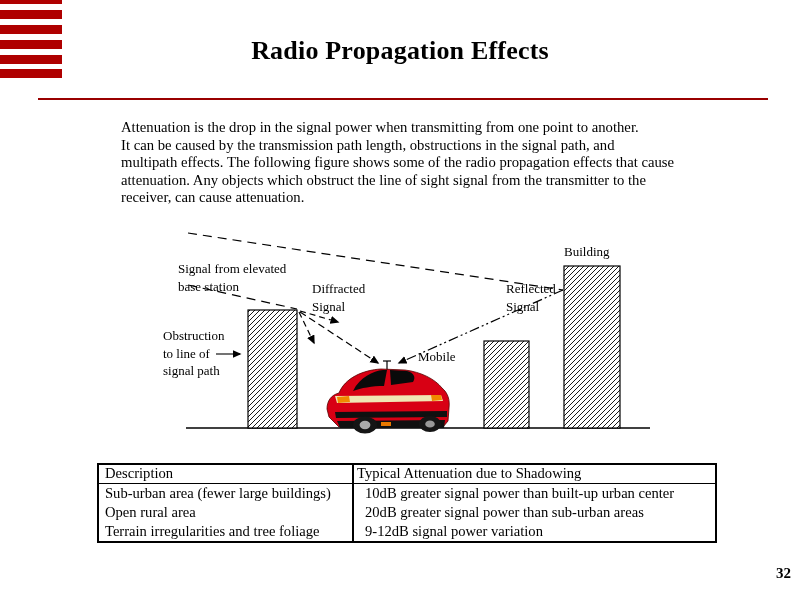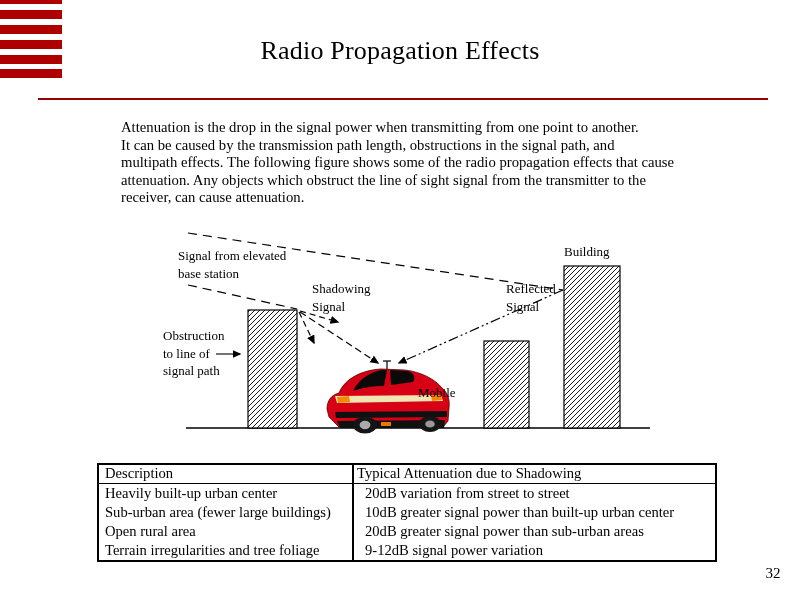--- a/index.html
+++ b/index.html
@@ -14,49 +14,49 @@
     background:linear-gradient(180deg,
       #AF0000 0 4px,  #fff 4px 10px,
       #AF0000 10px 19px, #fff 19px 25px,
       #AF0000 25px 34px, #fff 34px 40px,
       #AF0000 40px 49px, #fff 49px 55px,
       #AF0000 55px 64px, #fff 64px 69px,
       #AF0000 69px 78px);
   }
   .title {
     position:absolute; left:0; right:0; top:36px; text-align:center;
-    font-size:26px; font-weight:normal; letter-spacing:0.2px;
+    font-size:26px; font-weight:bold; letter-spacing:0.2px;
   }
   .rule { position:absolute; left:38px; top:98px; width:730px; height:2px; background:#990000; }
   .intro {
     position:absolute; left:113px; top:119px; font-size:14.7px; line-height:17.5px;
     white-space:pre-line;
     margin-left:8px;
   }
   .dlabel { position:absolute; font-size:13px; line-height:17.5px; white-space:pre-line; }
-  .lbl-base     { left:178px; top:247px; }
+  .lbl-base     { left:178px; top:260px; }
   .lbl-diffr    { left:312px; top:280px; }
   .lbl-refl     { left:474px; top:280px;margin-left:32px; }
   .lbl-building { left:564px; top:243px;text-align:center; }
   .lbl-obstr    { left:163px; top:327px; }
-  .lbl-mobile   { left:418px; top:384px; }
+  .lbl-mobile   { left:418px; top:348px; }
   .diagram-svg { position:absolute; left:0; top:0; width:800px; height:600px; }
   
   table.attn {
     position:absolute; left:97px; top:463px; width:620px;
     border-collapse:collapse; border:2px solid #000; font-size:14.6px;
     table-layout:fixed;
   }
   table.attn td { height:19.4px; vertical-align:middle; padding:0 0 0 6px; white-space:nowrap; overflow:hidden; }
   table.attn td + td { border-left:2px solid #000; padding-left:11px; }
   table.attn col.c1 { width:255px; }
   table.attn thead td { border-bottom:1px solid #000; }
   table.attn thead td + td { padding-left:3px; }
   table.attn thead span { }
-  .pagenum { position:absolute; left:755px; top:565px; width:36px; text-align:center; font-size:15px; }
+  .pagenum { position:absolute; left:755px; top:565px; width:36px; text-align:right; font-size:15px;font-weight:bold; }
 </style>
 </head>
 <body>
 
 <div class="slide">
 
   <div class="logo"></div>
 
   <div class="title">Radio Propagation Effects</div>
   <div class="rule"></div>
@@ -113,21 +113,21 @@
       <rect x="106" y="57" width="9" height="4" fill="#E87800"></rect>
       <ellipse cx="42" cy="60" rx="12" ry="8.6" fill="#151515"></ellipse>
       <ellipse cx="42" cy="60" rx="5.4" ry="4.2" fill="#AAAAAA"></ellipse>
       <ellipse cx="107" cy="59" rx="11" ry="8" fill="#151515"></ellipse>
       <ellipse cx="107" cy="59" rx="4.8" ry="3.6" fill="#999999"></ellipse>
     </g>
   </svg>
 
   <div class="dlabel lbl-base">Signal from elevated
 base station</div>
-  <div class="dlabel lbl-diffr">Shadowing
+  <div class="dlabel lbl-diffr">Diffracted
 Signal</div>
   <div class="dlabel lbl-refl">Reflected
 Signal</div>
   <div class="dlabel lbl-building">Building</div>
   <div class="dlabel lbl-obstr">Obstruction
 to line of
 signal path</div>
   <div class="dlabel lbl-mobile">Mobile</div>
 
   <table class="attn">
@@ -136,24 +136,20 @@
         <col class="c2">
       </colgroup>
     <thead>
       <tr>
         <td><span>Description</span></td>
         <td><span>Typical Attenuation due to Shadowing</span></td>
       </tr>
     </thead>
     <tbody>
       <tr>
-        <td>Heavily built-up urban center</td>
-        <td>20dB variation from street to street</td>
-      </tr>
-      <tr>
         <td>Sub-urban area (fewer large buildings)</td>
         <td>10dB greater signal power than built-up urban center</td>
       </tr>
       <tr>
         <td>Open rural area</td>
         <td>20dB greater signal power than sub-urban areas</td>
       </tr>
       <tr>
         <td>Terrain irregularities and tree foliage</td>
         <td>9-12dB signal power variation</td>

